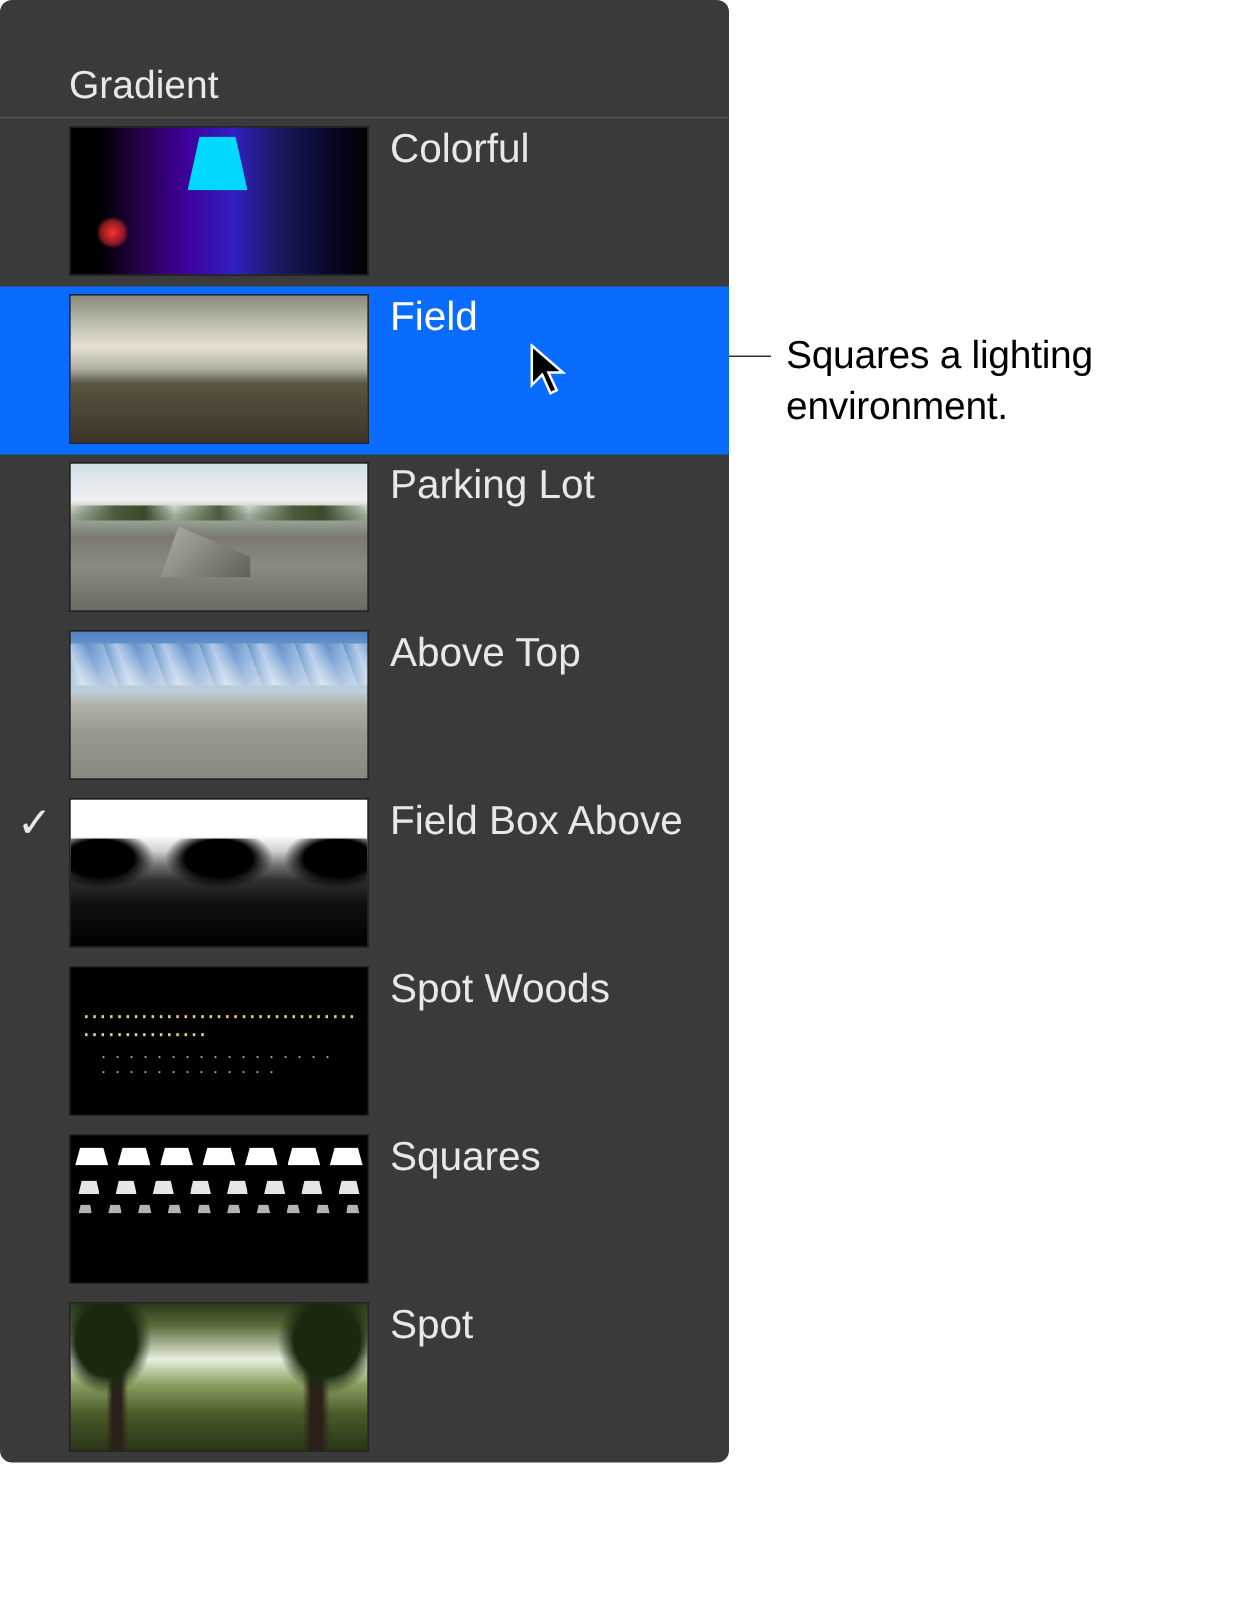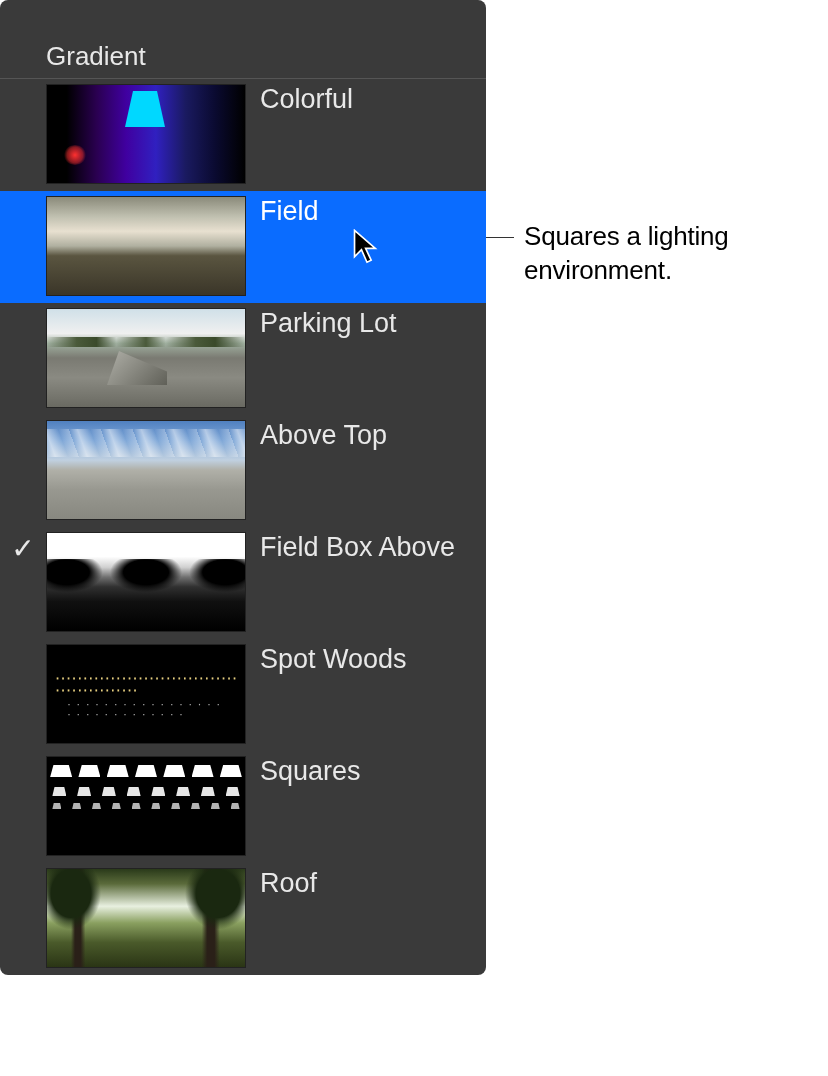--- a/index.html
+++ b/index.html
@@ -368,19 +368,19 @@
             <span></span>
             <span></span>
             <span></span>
           </div>
         </div>
         <span class="item-label">Squares</span>
       </div>
       <div class="list-item">
         <div class="check-col"></div>
         <div class="thumb thumb-woods"></div>
-        <span class="item-label">Roof</span>
+        <span class="item-label">Spot</span>
       </div>
     </div>
 </div>
 
 <div class="annotation-line"></div>
 <div class="annotation-text">Squares a lighting environment.</div>
 
 </body></html>

